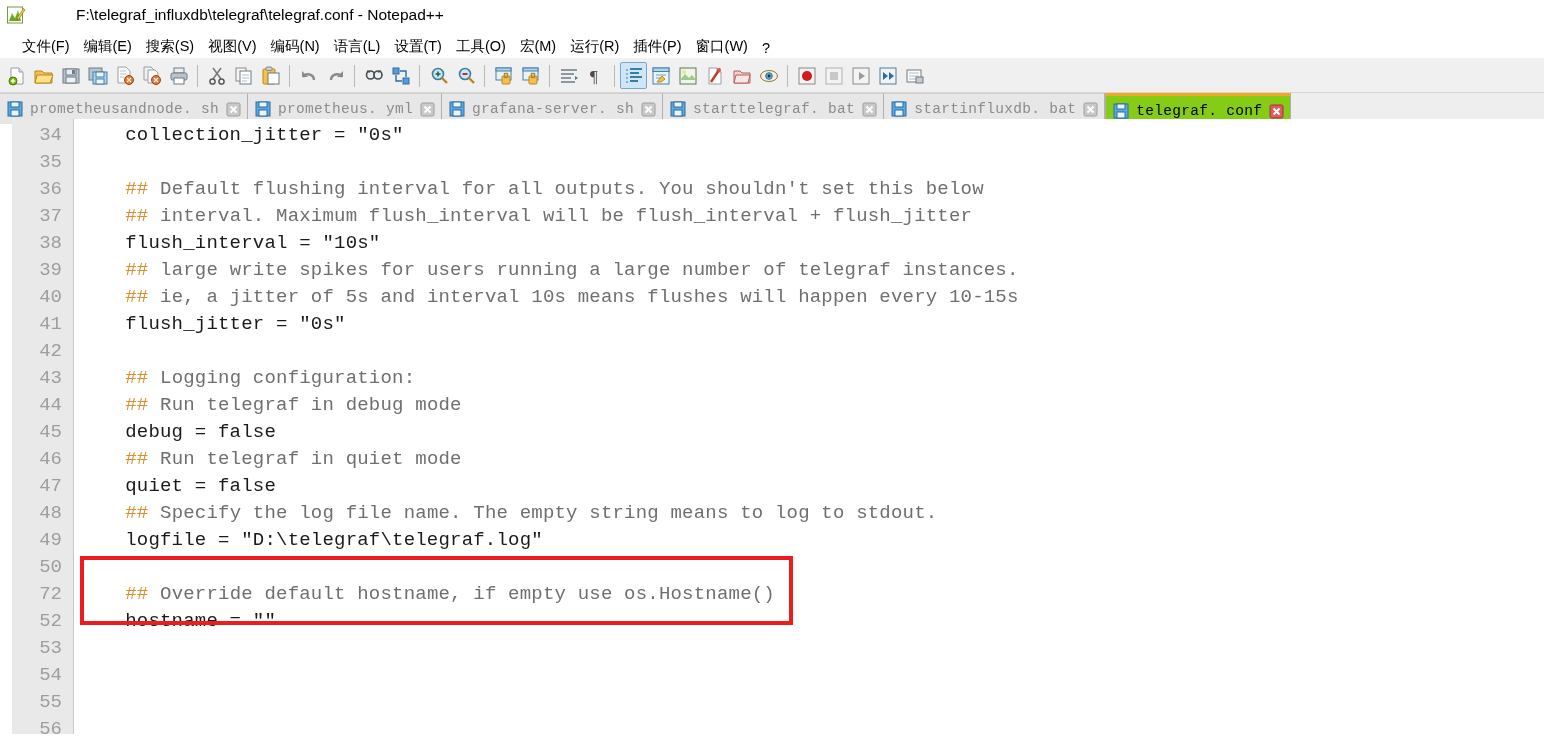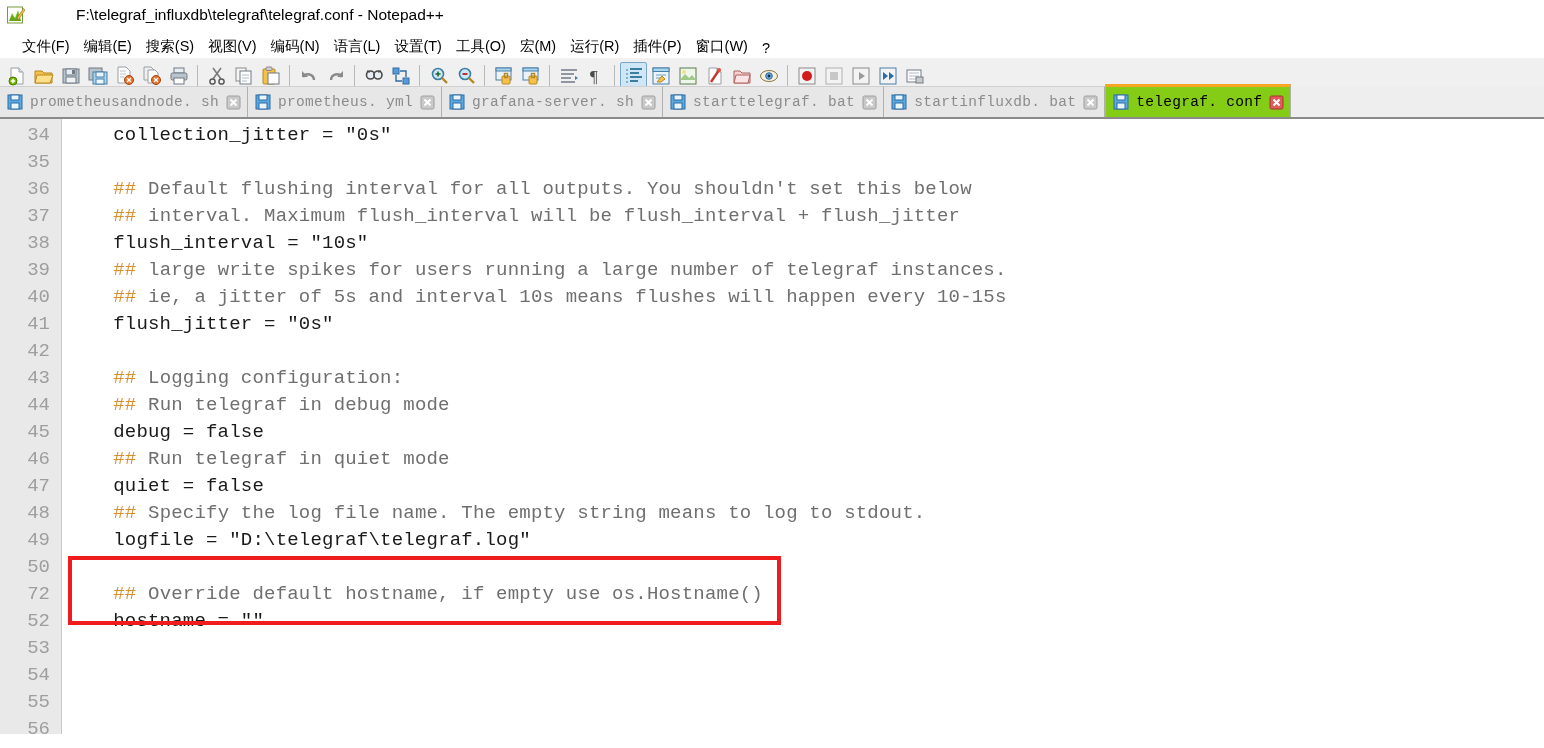--- a/index.html
+++ b/index.html
@@ -80,21 +80,21 @@
     margin: 0 5px;
     flex: 0 0 auto;
   }
 
   
   #tabbar {
     height: 26px;
     background: #eeeeee;
     border-bottom: 2px solid #8a8a8a;
     display: flex;
-    align-items: flex-end;
+    align-items: flex-start;
     padding-left: 0px;
     position: relative;
   }
   .tab {
     height: 31px;
     display: flex;
     align-items: center;
     padding: 0 6px 0 7px;
     background: #e7e7e7;
     border-right: 1px solid #b0b0b0;
@@ -128,20 +128,21 @@
   }
   #tab-filler { flex: 1 1 auto; height: 31px; background: #eeeeee; }
 
   
   #editor {
     position: relative;
     height: 615px;
     background: #ffffff;
     display: flex;
     overflow: hidden;
+    margin-left: 12px;
   }
   #gutter {
     width: 62px;
     flex: 0 0 62px;
     background: #e9e9e9;
     border-right: 1px solid #c8c8c8;
     padding-top: 3px;
   }
   .lineno {
     height: 27px;

